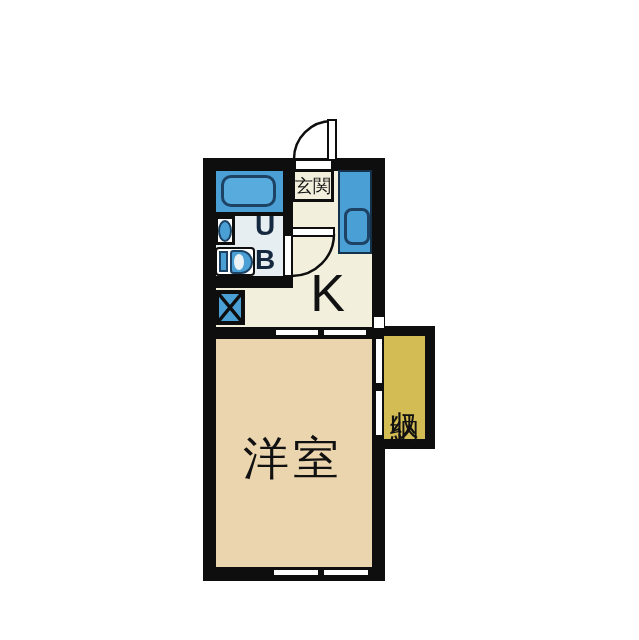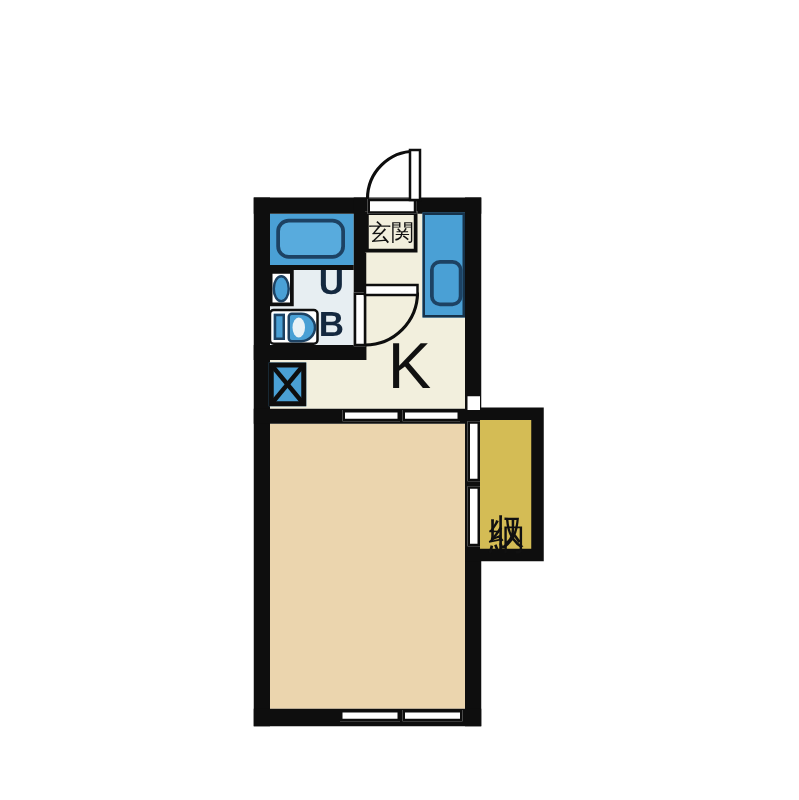--- a/index.html
+++ b/index.html
@@ -108,15 +108,16 @@
     <path d="M 334 206 A 42 42 0 0 1 292 248" fill="none" stroke="#0e0e0e" stroke-width="2.5"></path>
     <rect x="292" y="200" width="42" height="8" fill="#ffffff" stroke="#0e0e0e" stroke-width="2"></rect>
 
     <line x1="218" y1="265" x2="242" y2="294" stroke="#0e0e0e" stroke-width="3.5"></line>
     <line x1="242" y1="265" x2="218" y2="294" stroke="#0e0e0e" stroke-width="3.5"></line>
   </svg>
 
   <div class="abs lbl lbl-genkan" style="left:293px; top:145px; width:40px; height:26px;">玄関</div>
   <div class="abs lbl lbl-ub vertical" style="left:248px; top:185px; width:34px; height:62px;">UB</div>
   <div class="abs lbl lbl-k" style="left:300px; top:237px; width:55px; height:56px;">K</div>
+  <div class="abs lbl lbl-room" style="left:228px; top:403px; width:130px; height:55px;">洋室</div>
   <div class="abs lbl lbl-closet vertical" style="left:386px; top:325px; width:37px; height:78px;">収納</div>
 
 </div>
 
 </body></html>

